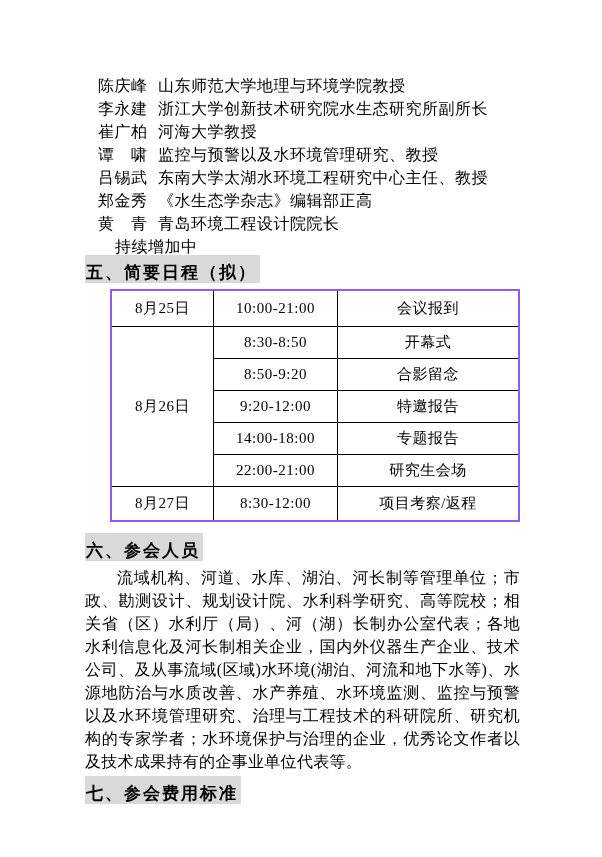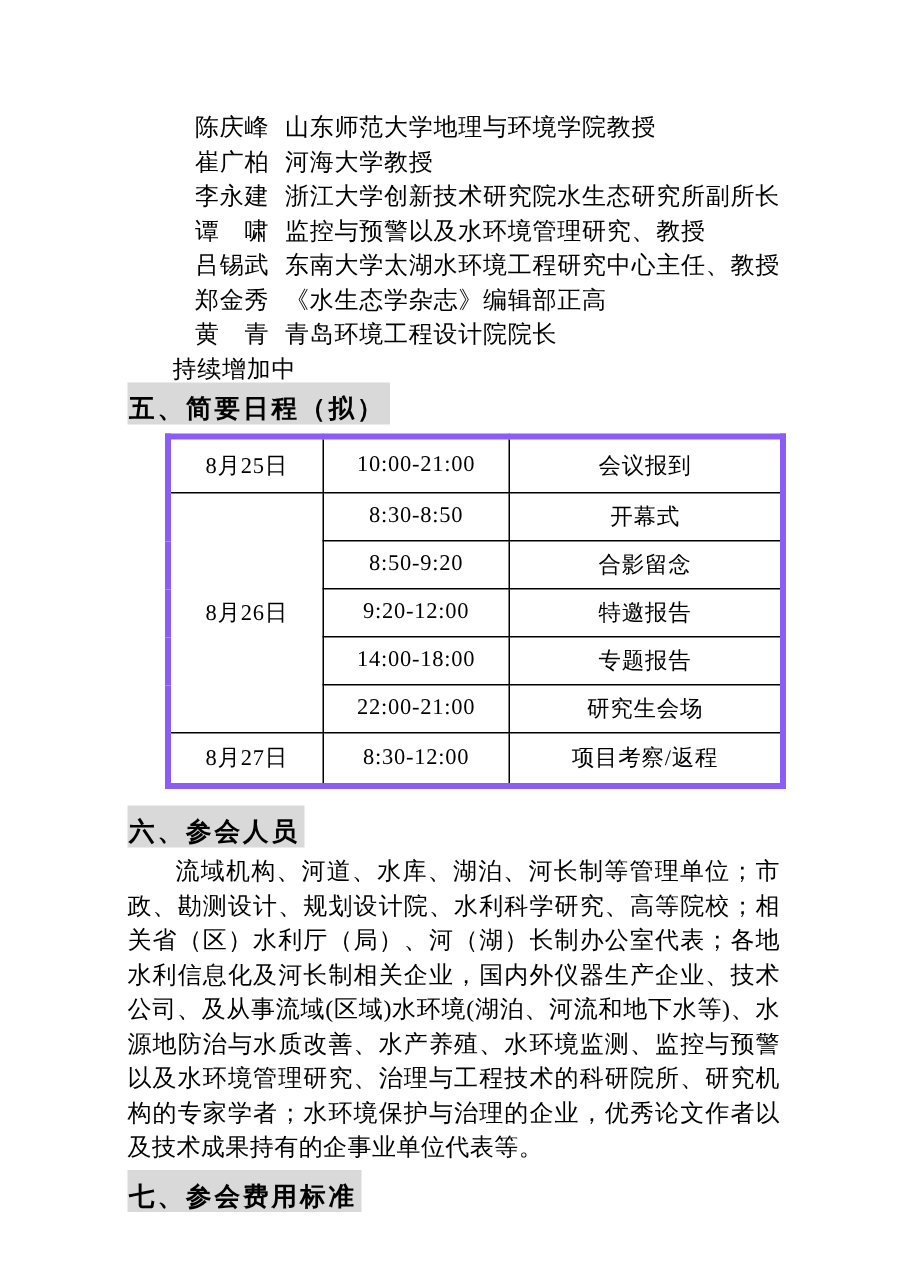--- a/index.html
+++ b/index.html
@@ -22,21 +22,20 @@
   .expert-list {
     margin-left: 13px;
     font-size: 16px;
     line-height: 23px;
   }
   .expert-row { white-space: nowrap; }
   .expert-name {
     display: inline-block;
     width: 60px;
     letter-spacing: 0.5px;
-    margin-left: 32px;
   }
   .expert-affiliation { letter-spacing: 0.5px; }
   .expert-note {
     font-size: 16px;
     line-height: 23px;
     letter-spacing: 0.5px;
   }
   
   .section-heading {
     margin: 4px 0 0 0;
@@ -49,21 +48,21 @@
     background: #d9d9d9;
     padding: 8px 3px 1px 1px;
     letter-spacing: 2px;
   }
   
   .schedule-table {
     border-collapse: collapse;
     margin: 6px 0 0 25px;
     table-layout: fixed;
     width: 410px;
-    border: 4px solid #8b5cf6;
+    border: 2px solid #8b5cf6;
     font-size: 15px;
   }
   .schedule-table td {
     border: 1px solid #000;
     text-align: center;
     vertical-align: middle;
     height: 31px;
     padding: 0;
     letter-spacing: 0.5px;
   }
@@ -84,22 +83,22 @@
   .mt-18 { margin-top: 18px; }
   .mt-10 { margin-top: 10px; }
 </style>
 </head>
 <body>
 
 <div class="page">
 
   <div class="expert-list">
       <div class="expert-row"><span class="expert-name">陈庆峰</span><span class="expert-affiliation">山东师范大学地理与环境学院教授</span></div>
+      <div class="expert-row"><span class="expert-name">李永建</span><span class="expert-affiliation">浙江大学创新技术研究院水生态研究所副所长</span></div>
       <div class="expert-row"><span class="expert-name">崔广柏</span><span class="expert-affiliation">河海大学教授</span></div>
-      <div class="expert-row"><span class="expert-name">李永建</span><span class="expert-affiliation">浙江大学创新技术研究院水生态研究所副所长</span></div>
       <div class="expert-row"><span class="expert-name">谭　啸</span><span class="expert-affiliation">监控与预警以及水环境管理研究、教授</span></div>
       <div class="expert-row"><span class="expert-name">吕锡武</span><span class="expert-affiliation">东南大学太湖水环境工程研究中心主任、教授</span></div>
       <div class="expert-row"><span class="expert-name">郑金秀</span><span class="expert-affiliation">《水生态学杂志》编辑部正高</span></div>
       <div class="expert-row"><span class="expert-name">黄　青</span><span class="expert-affiliation">青岛环境工程设计院院长</span></div>
     </div>
 
   <div class="expert-note" style="margin-left:30px;">持续增加中</div>
 
   <h2 class="section-heading">
     <span class="hl">五、简要日程（拟）</span>

